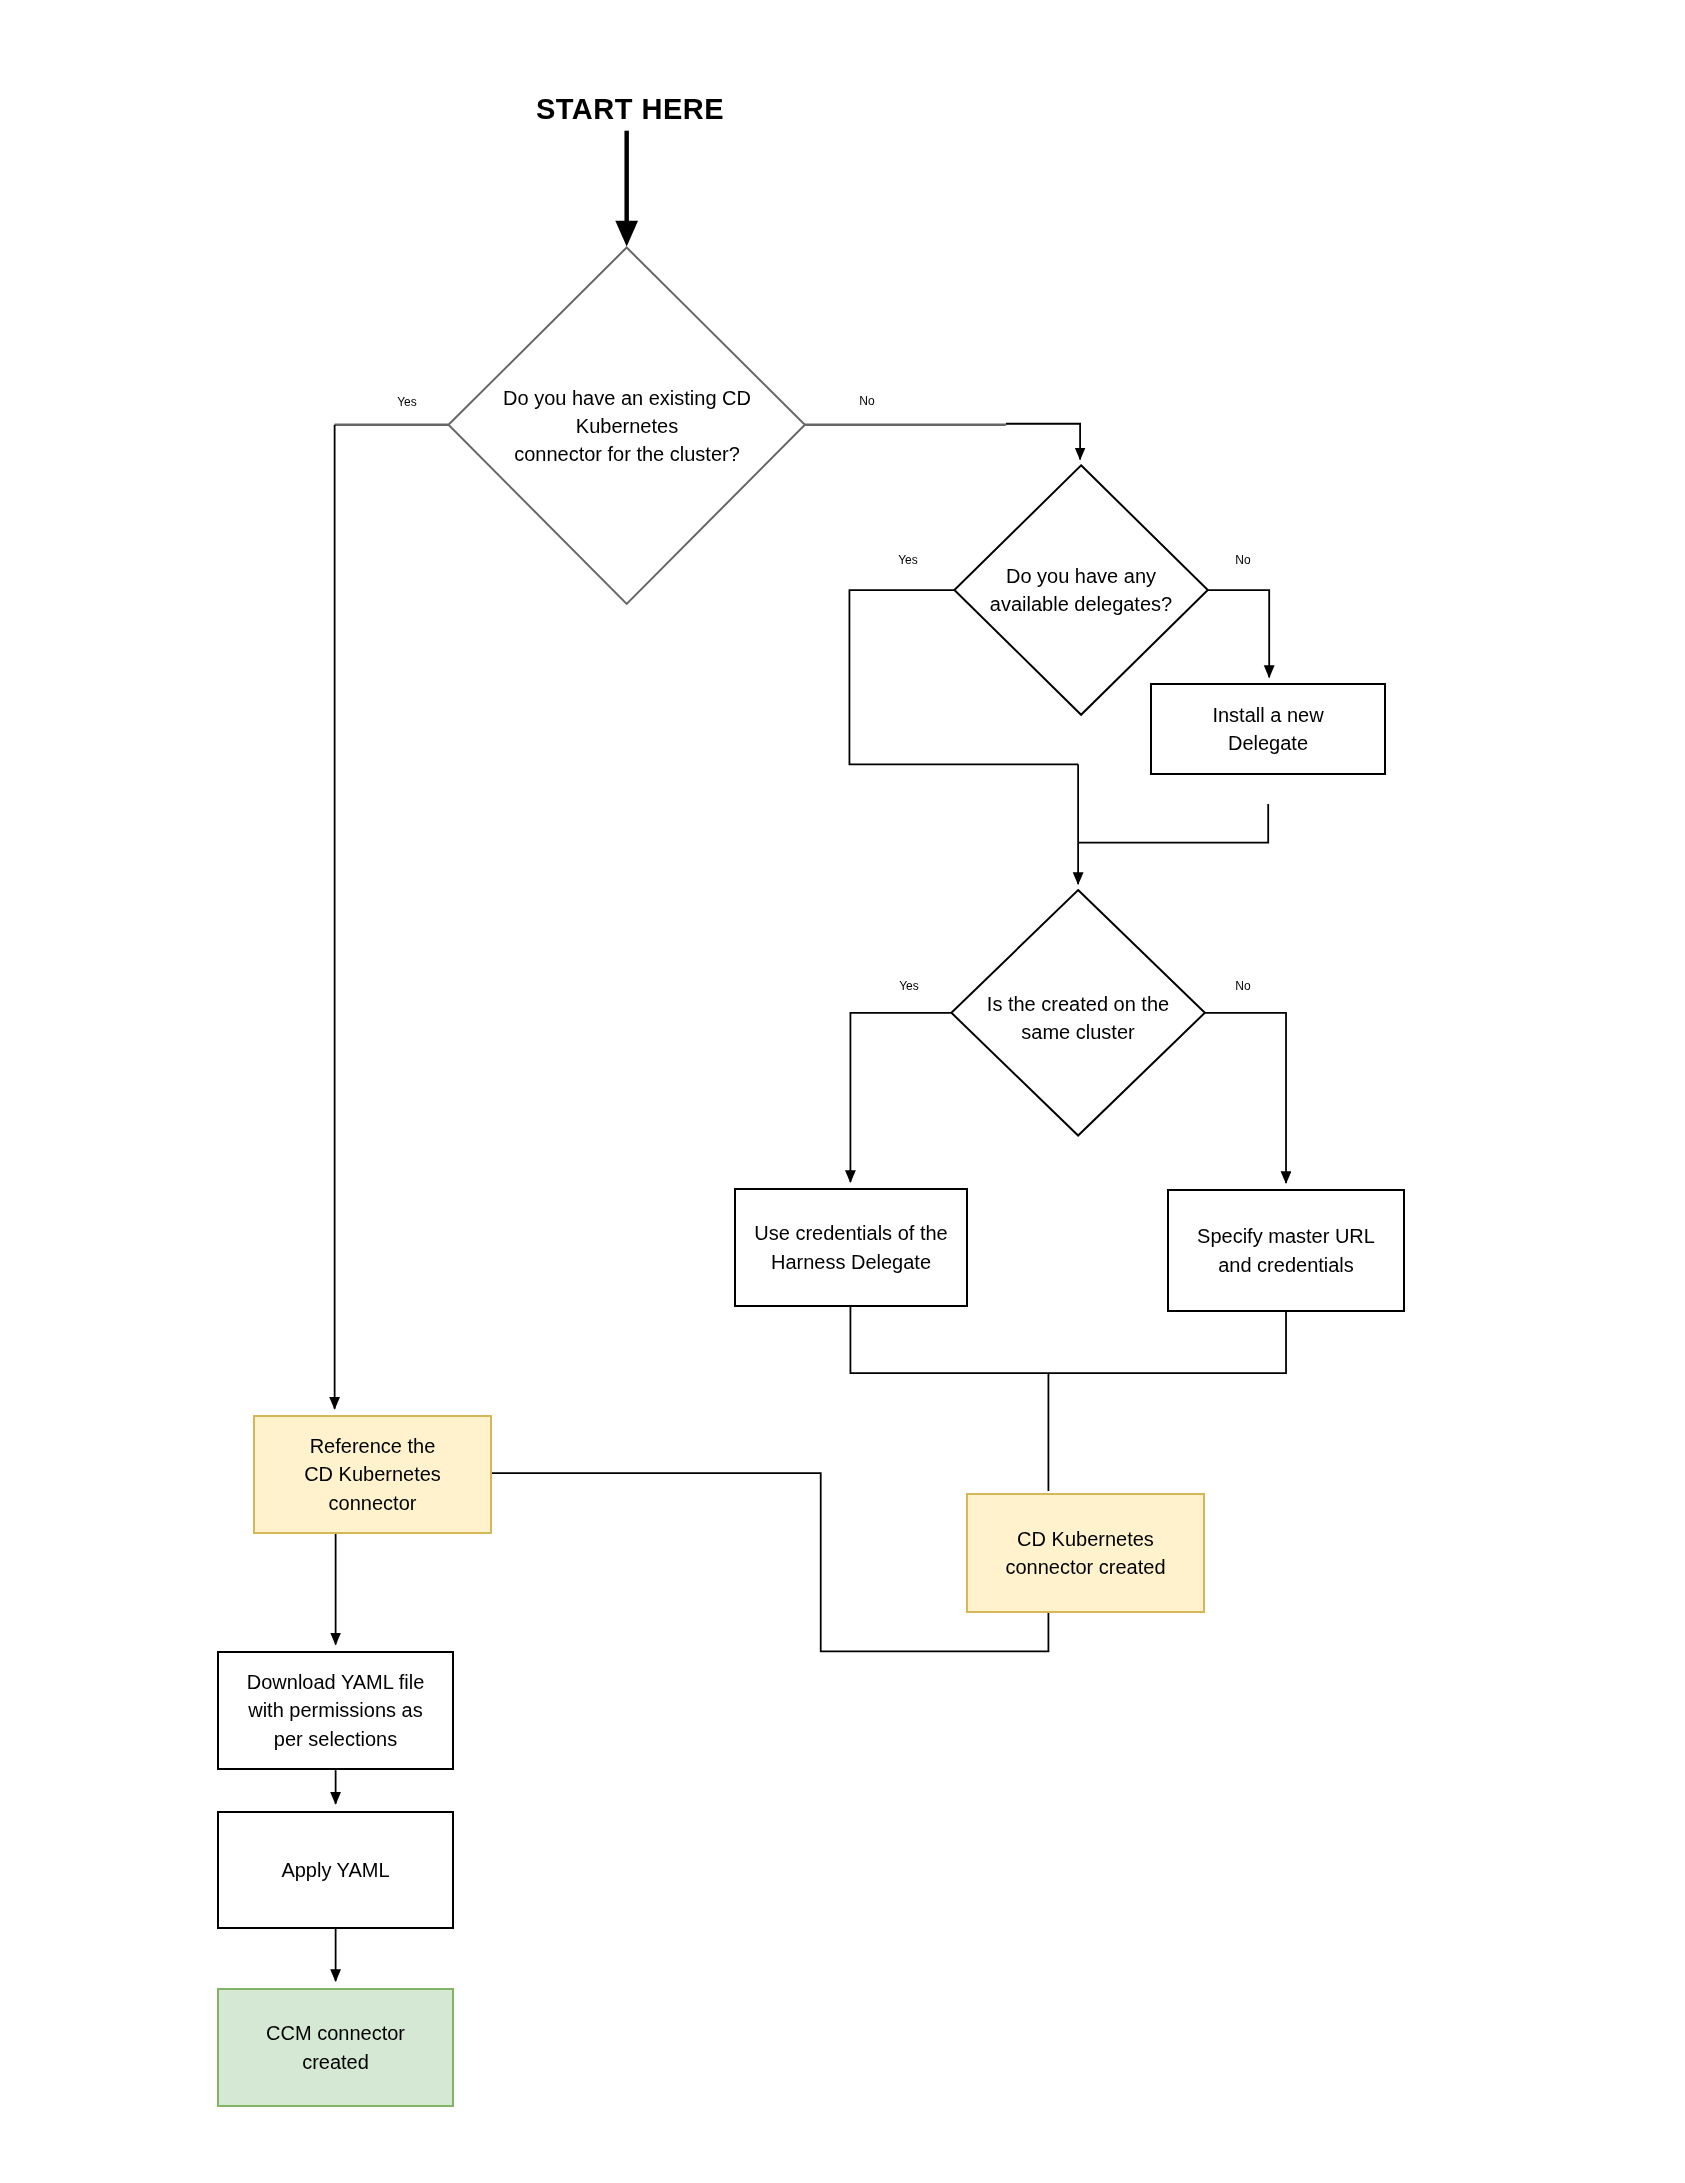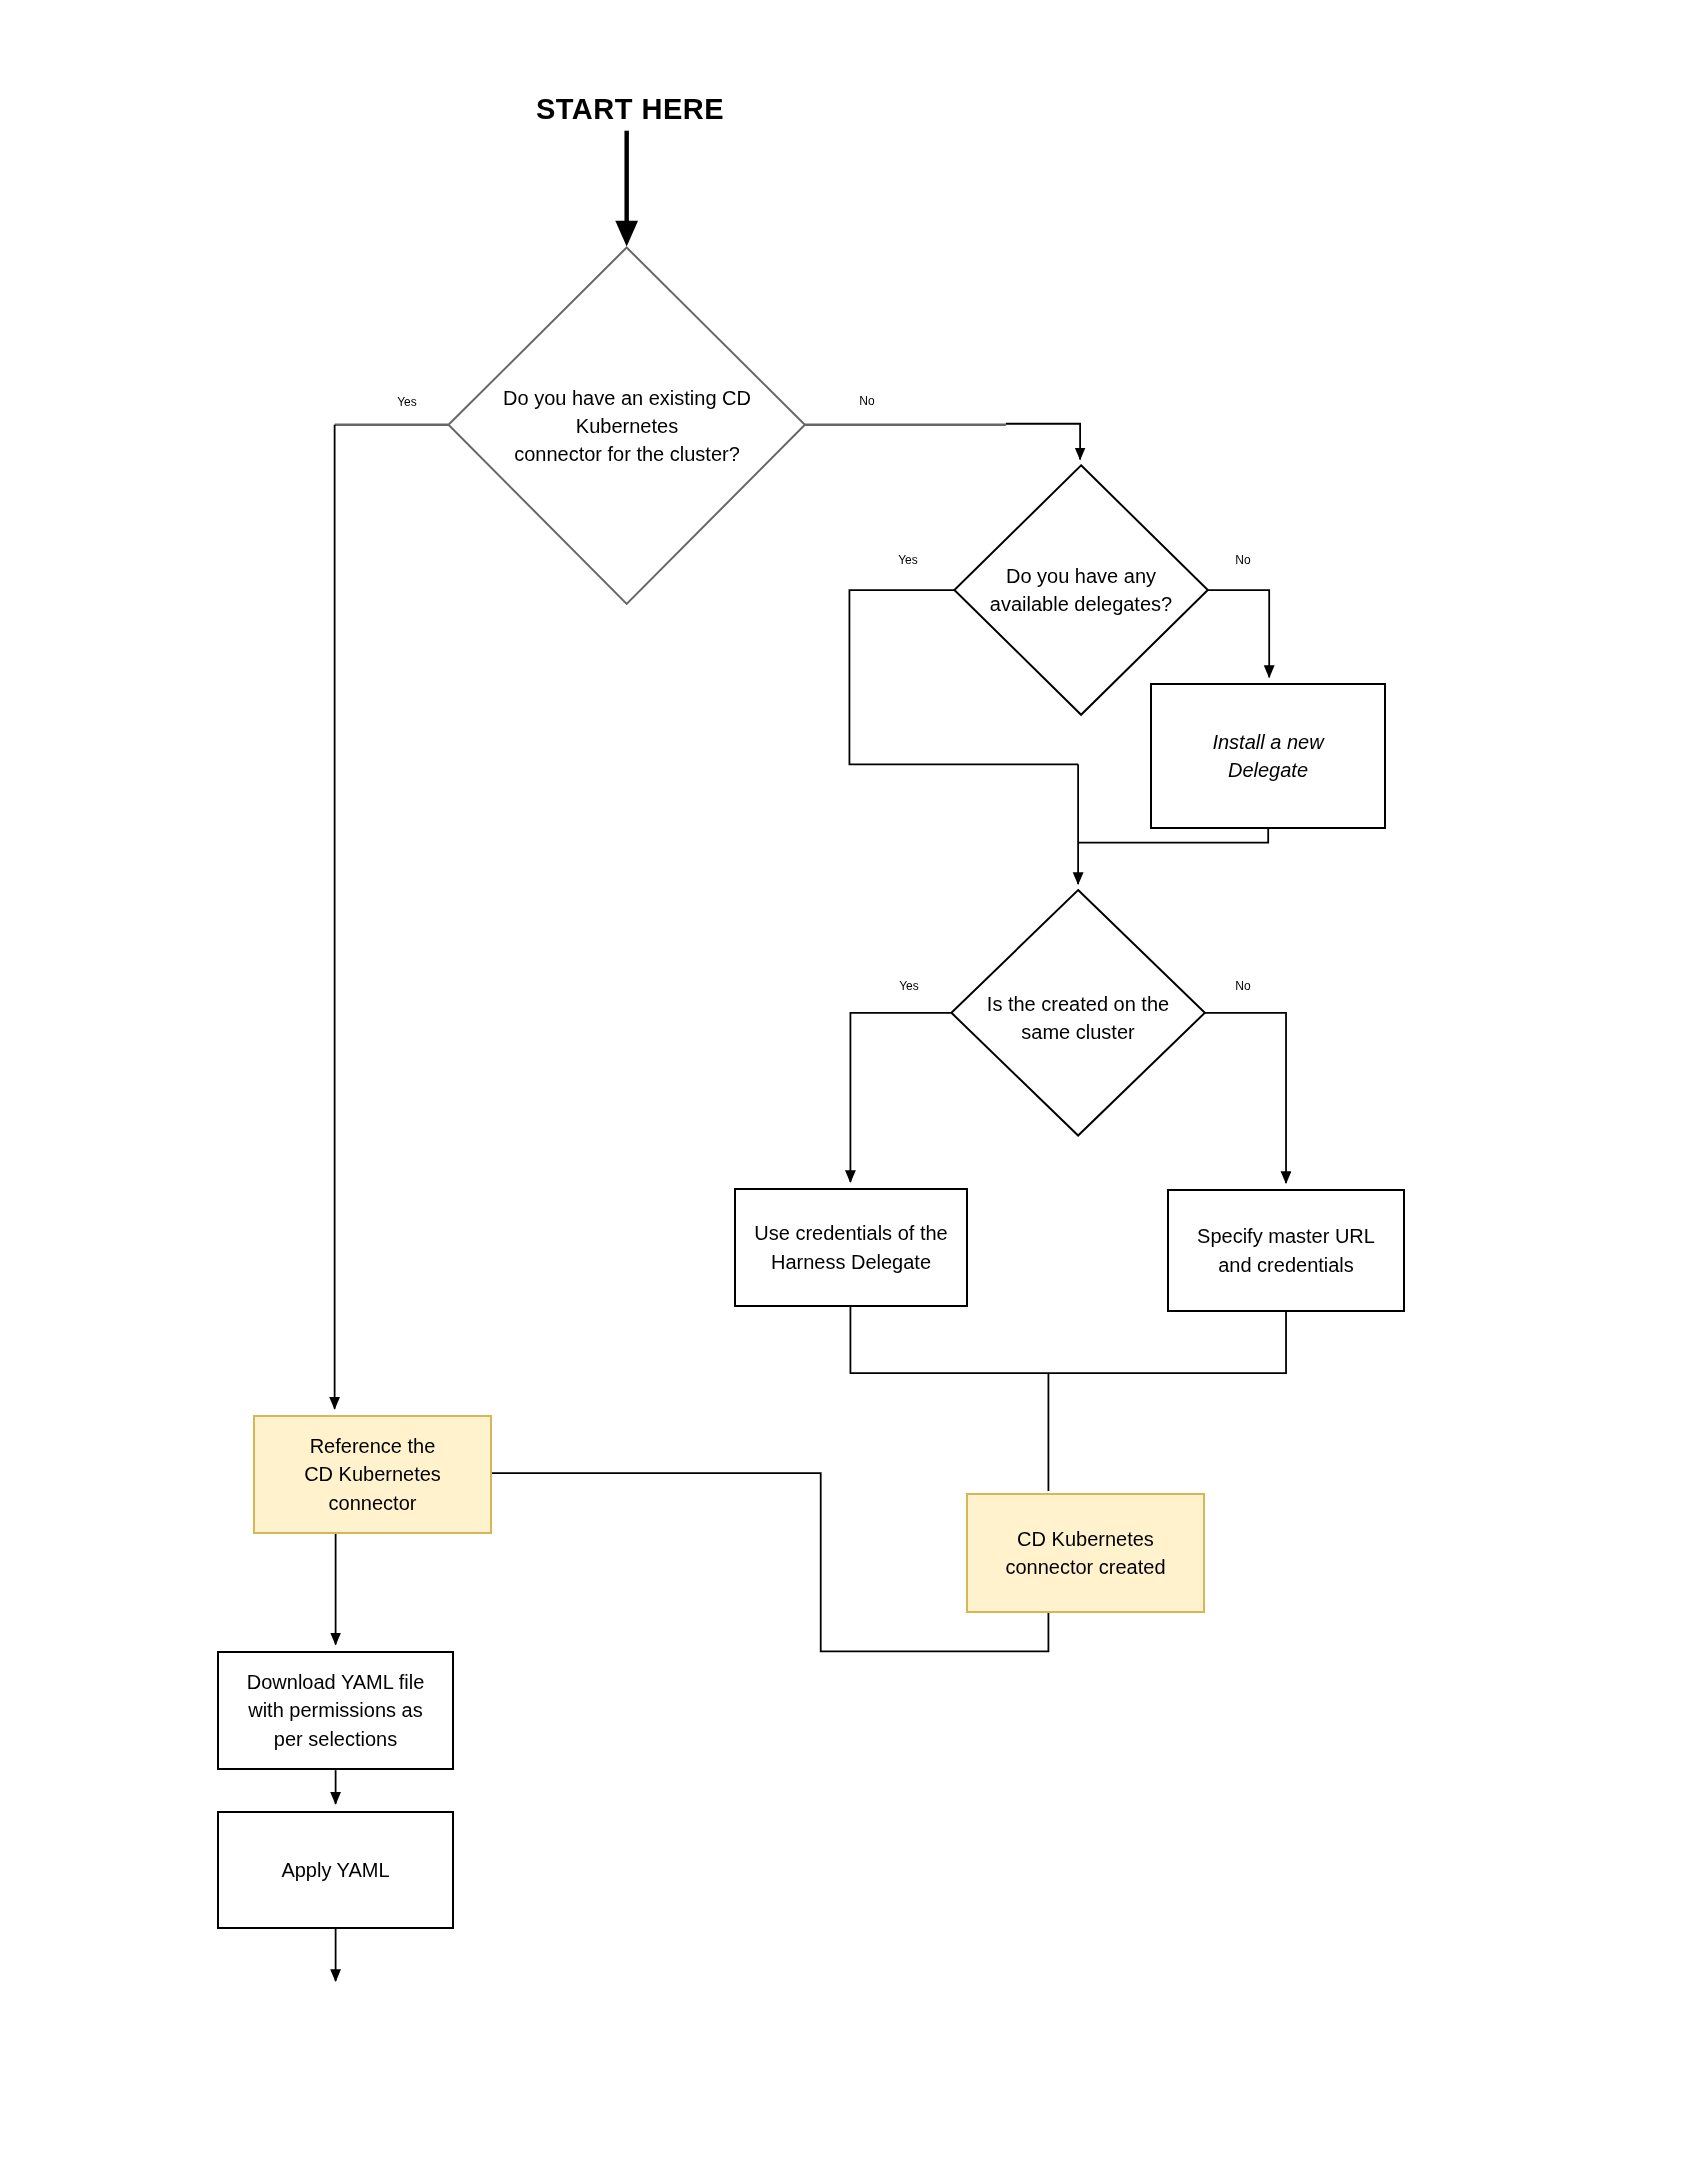--- a/index.html
+++ b/index.html
@@ -88,21 +88,21 @@
   <div class="dtext" style="left:1078px; top:1018px; width:248px;">Is the created on the
 same cluster</div>
 
   <div class="elabel" style="left:407px; top:402px;">Yes</div>
   <div class="elabel" style="left:867px; top:401px;">No</div>
   <div class="elabel" style="left:908px; top:560px;">Yes</div>
   <div class="elabel" style="left:1243px; top:560px;">No</div>
   <div class="elabel" style="left:909px; top:986px;">Yes</div>
   <div class="elabel" style="left:1243px; top:986px;">No</div>
 
-  <div class="box" style="left:1150px; top:683px; width:236px; height:146px;font-style:italic;">Install a new
+  <div class="box" style="left:1150px; top:683px; width:236px; height:92px;">Install a new
 Delegate</div>
 
   <div class="box" style="left:734px; top:1188px; width:234px; height:119px;text-align:center;">Use credentials of the
 Harness Delegate</div>
 
   <div class="box" style="left:1167px; top:1189px; width:238px; height:123px;">Specify master URL
 and credentials</div>
 
   <div class="box yellow" style="left:930px; top:1493px; width:239px; height:120px;">CD Kubernetes
 connector created</div>
@@ -110,15 +110,17 @@
   <div class="box yellow" style="left:217px; top:1415px; width:239px; height:119px;">Reference the
 CD Kubernetes
 connector</div>
 
   <div class="box" style="left:217px; top:1651px; width:237px; height:119px;">Download YAML file
 with permissions as
 per selections</div>
 
   <div class="box" style="left:217px; top:1811px; width:237px; height:118px;">Apply YAML</div>
 
+  <div class="box green" style="left:217px; top:1988px; width:237px; height:119px;">CCM connector
+created</div>
 
 </div>
 
 
 </body></html>

